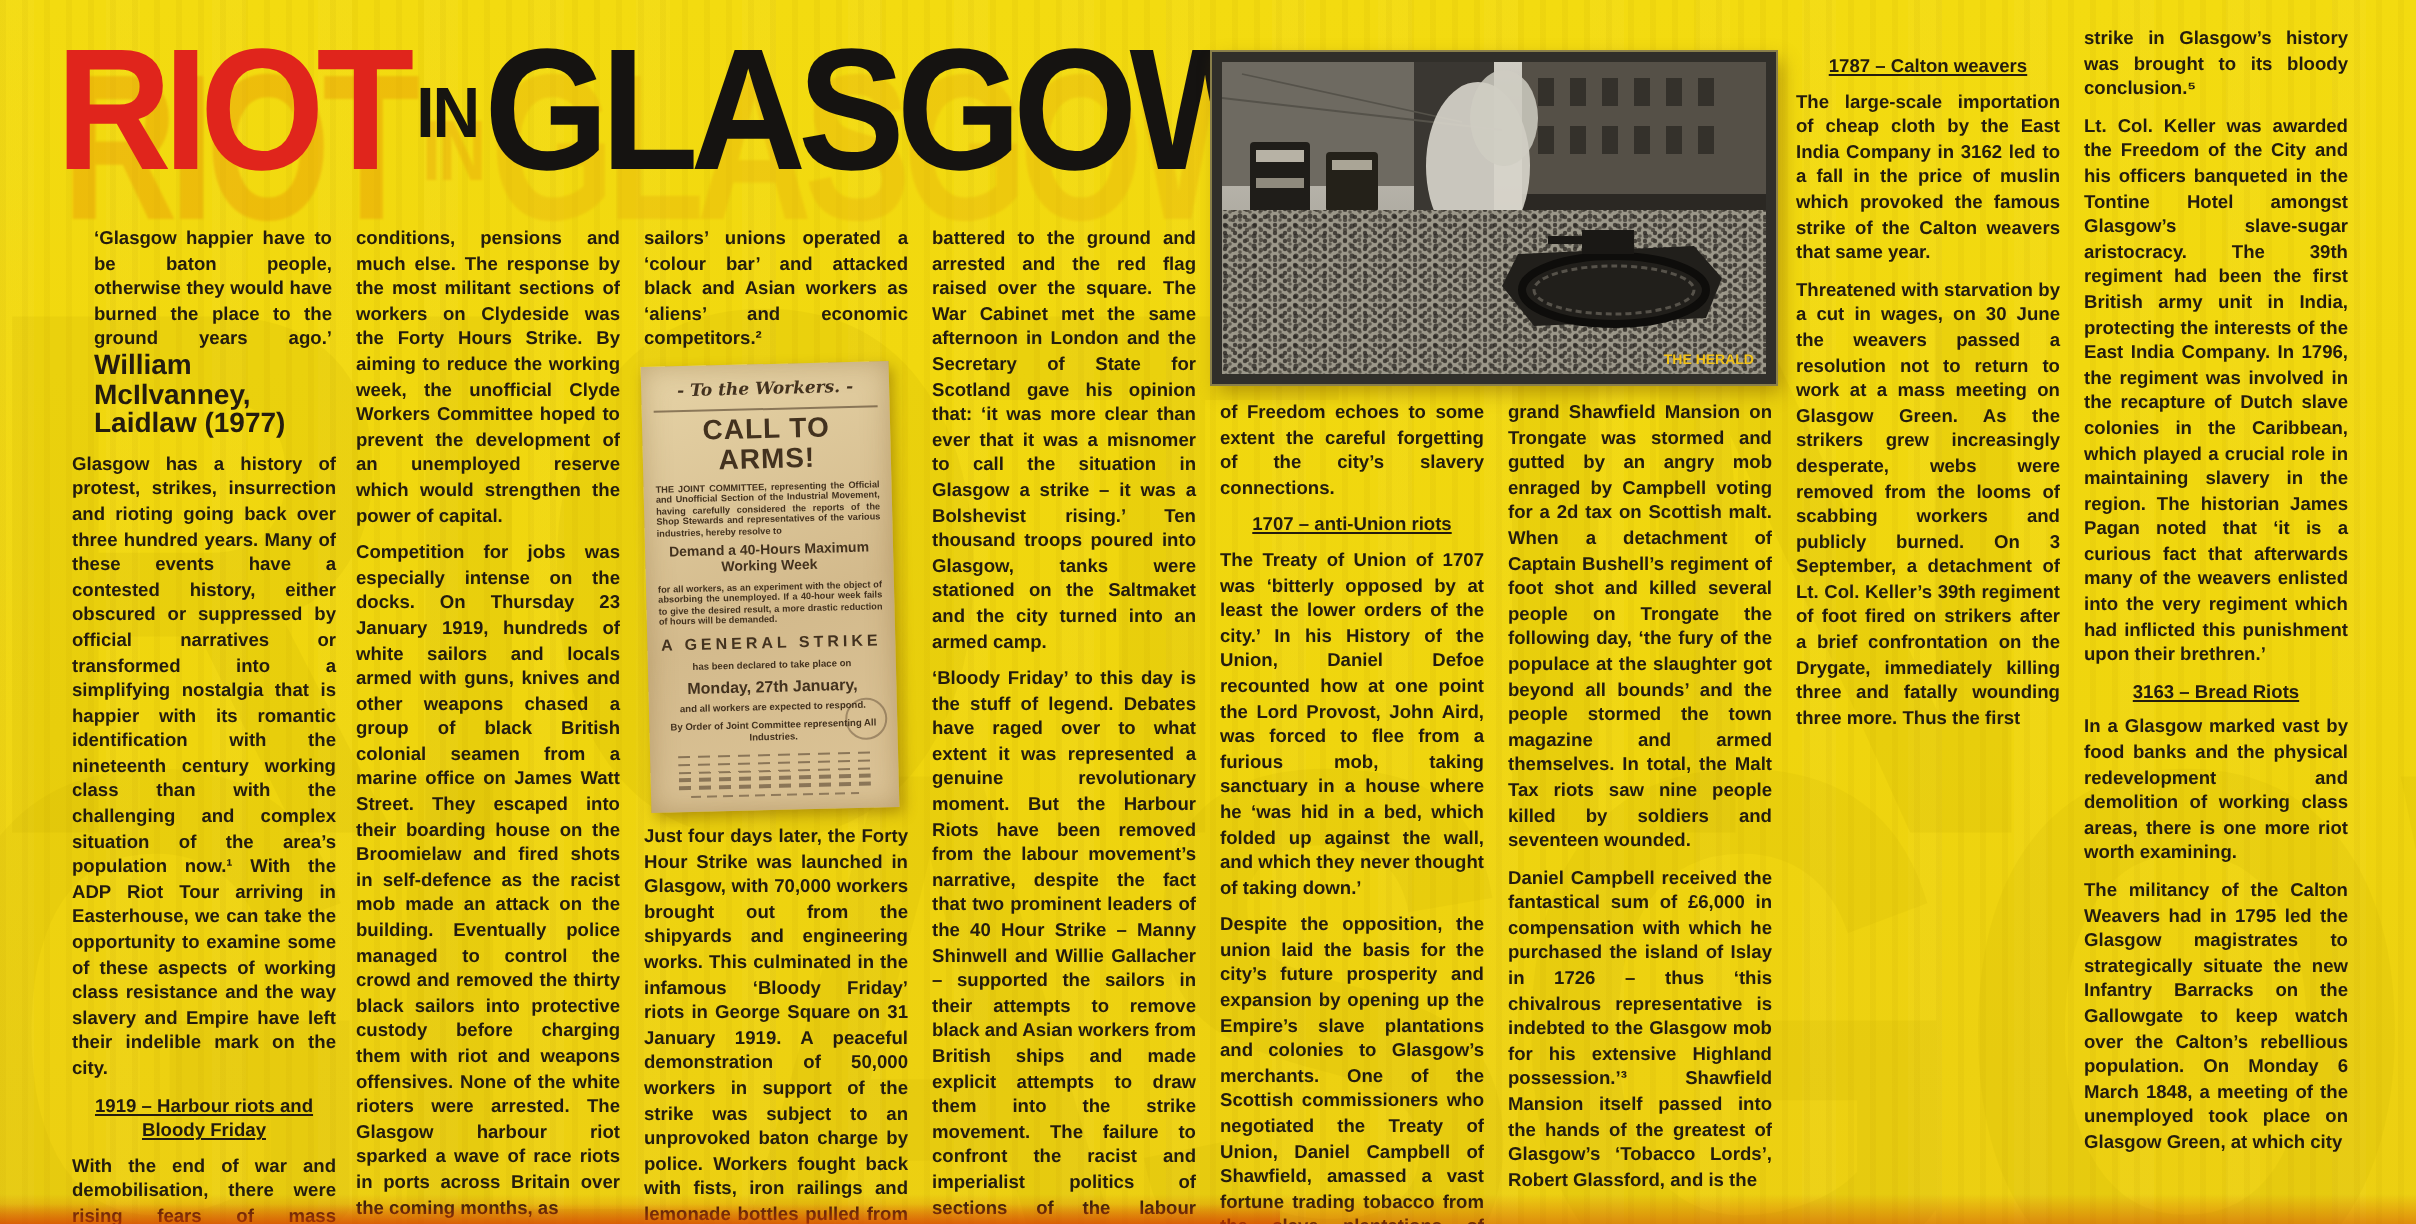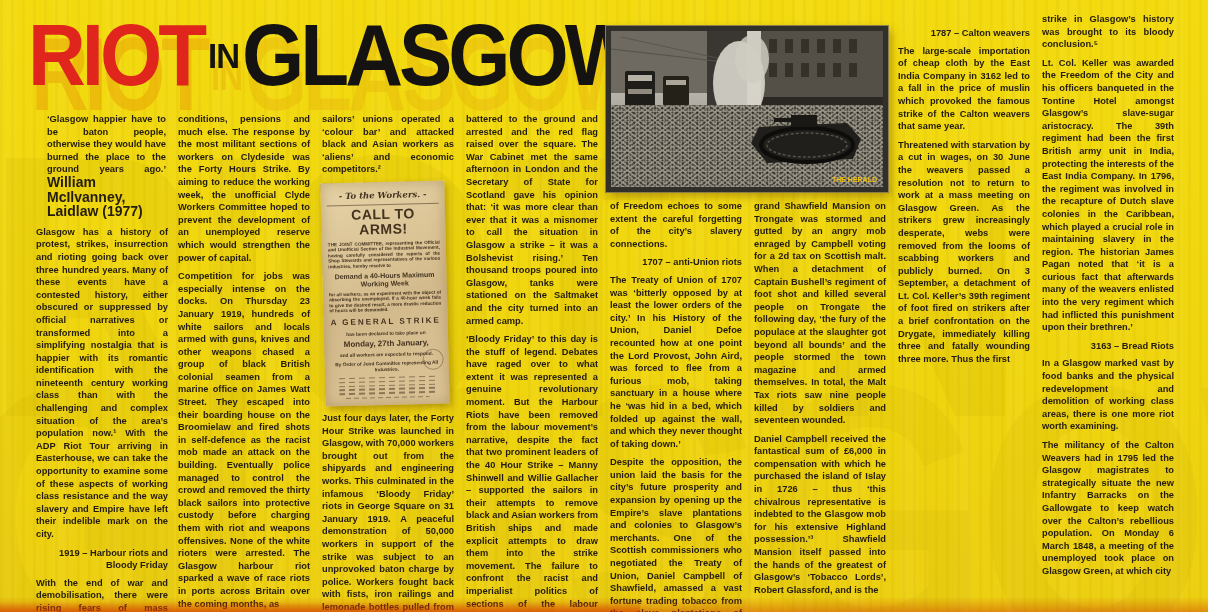--- a/index.html
+++ b/index.html
@@ -31,21 +31,21 @@
   .m-black{font-size:80px;color:#151311;}
   .masthead-echo .m-black{color:#e8b60c;}
   
   .col{position:absolute;width:132px;z-index:2;color:#241c0e;font-size:9.3px;line-height:12.6px;
        font-weight:600;text-align:justify;}
   .c1{left:36px;top:113px;}  .c2{left:178px;top:113px;}
   .c3{left:322px;top:113px;} .c4{left:466px;top:113px;}
   .c5{left:610px;top:200px;} .c6{left:754px;top:200px;}
   .c7{left:898px;top:24px;}  .c8{left:1042px;top:13px;}
   .blk{margin:0 0 6px 0;}
-  .heading{font-weight:800;margin-top:3px;margin-bottom:5px;text-align:right;}
+  .heading{font-weight:800;margin-top:3px;margin-bottom:5px;text-align:center;text-decoration:underline;}
   .quote{padding-left:11px;padding-right:2px;}
   .q-lead{font-weight:800;}
   .q-attrib{font-size:14px;font-weight:700;}
   
   .photo{position:absolute;left:606px;top:26px;width:282px;height:166px;z-index:3;
          background:#312f2a;padding:5px;box-sizing:border-box;
          box-shadow:0 0 0 1px #8a7f4a, 3px 4px 9px rgba(110,75,0,.45);}
   .photo svg{display:block;}
   
   .poster{position:relative;width:124px;margin:4px 0 7px 1px;padding:7px 6px 6px 6px;box-sizing:border-box;

